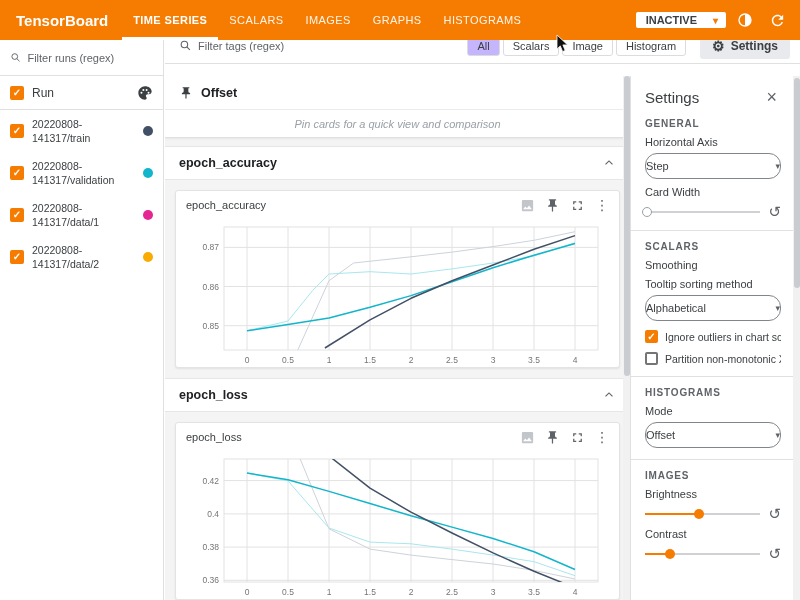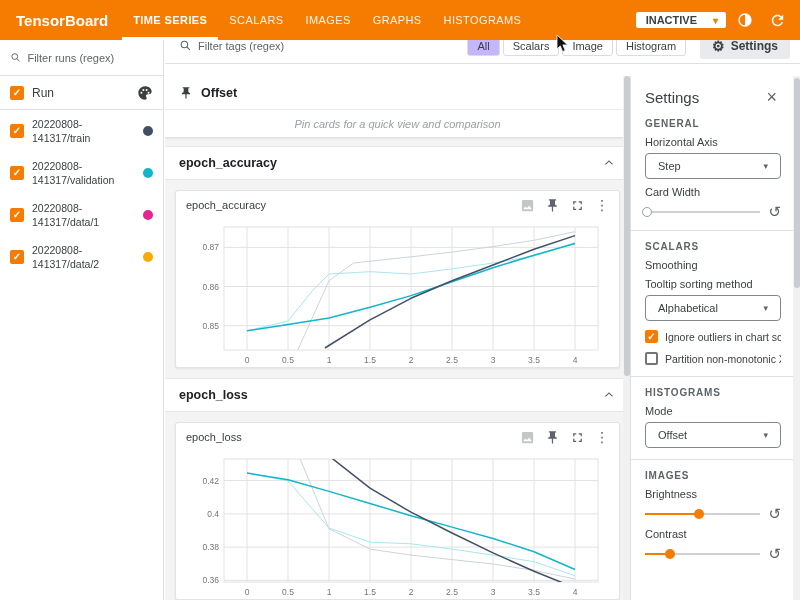--- a/index.html
+++ b/index.html
@@ -68,21 +68,21 @@
   .page-sb { position:absolute; top:76px; right:0; width:7px; bottom:0; background:#f1f1f1; z-index:40; }
   .page-sb .thumb { position:absolute; top:2px; right:0.5px; width:6px; height:210px; background:#c9ccd1; border-radius:3px; }
 
   
   .settings { position:absolute; top:76px; left:630px; right:7px; bottom:0; background:#fff; border-left:1px solid #e0e0e0; padding:10px 12px 0 14px; overflow:hidden; }
   .settings-head { display:flex; align-items:center; margin-bottom:4px; }
   .settings-title { font-size:15px; color:#3c4043; flex:1; }
   .close-x { font-size:18px; color:#5f6368; cursor:pointer; line-height:1; padding:2px 4px; }
   .group-heading { font-size:10px; letter-spacing:.8px; color:#5f6368; font-weight:700; margin:10px 0 6px; }
   .field-label { font-size:11px; color:#3c4043; margin:7px 0 5px; }
-  .select { height:26px; border:1px solid #80868b; border-radius:4px; display:flex; align-items:center; padding:0 12px; font-size:11px; color:#3c4043; cursor:pointer; }
+  .select { height:26px; border:1px solid #80868b; border-radius:12px; display:flex; align-items:center; padding:0 0; font-size:11px; color:#3c4043; cursor:pointer; }
   .select .val { flex:1; }
   .select .caret { color:#5f6368; font-size:9px; }
   .slider-row { display:flex; align-items:center; gap:8px; margin:6px 0 2px; }
   .slider { position:relative; flex:1; height:12px; cursor:pointer; }
   .slider .track { position:absolute; top:5px; left:0; right:0; height:2px; background:#cfd1d4; }
   .slider .fill { position:absolute; top:5px; left:0; height:2px; background:#f57c00; width:var(--p,0%); }
   .slider .thumb { position:absolute; top:1px; left:calc(var(--p,0%) - 5px); width:10px; height:10px; border-radius:50%; background:#f57c00; }
   .slider.plain .thumb { background:#fff; border:1px solid #9aa0a6; }
   .undo-glyph { font-size:15px; color:#5f6368; cursor:pointer; line-height:1; }
   .num-input { width:42px; height:24px; border:1px solid #80868b; border-radius:4px; font-size:11px; padding:0 6px; color:#3c4043; font-family:inherit; outline:none; }

